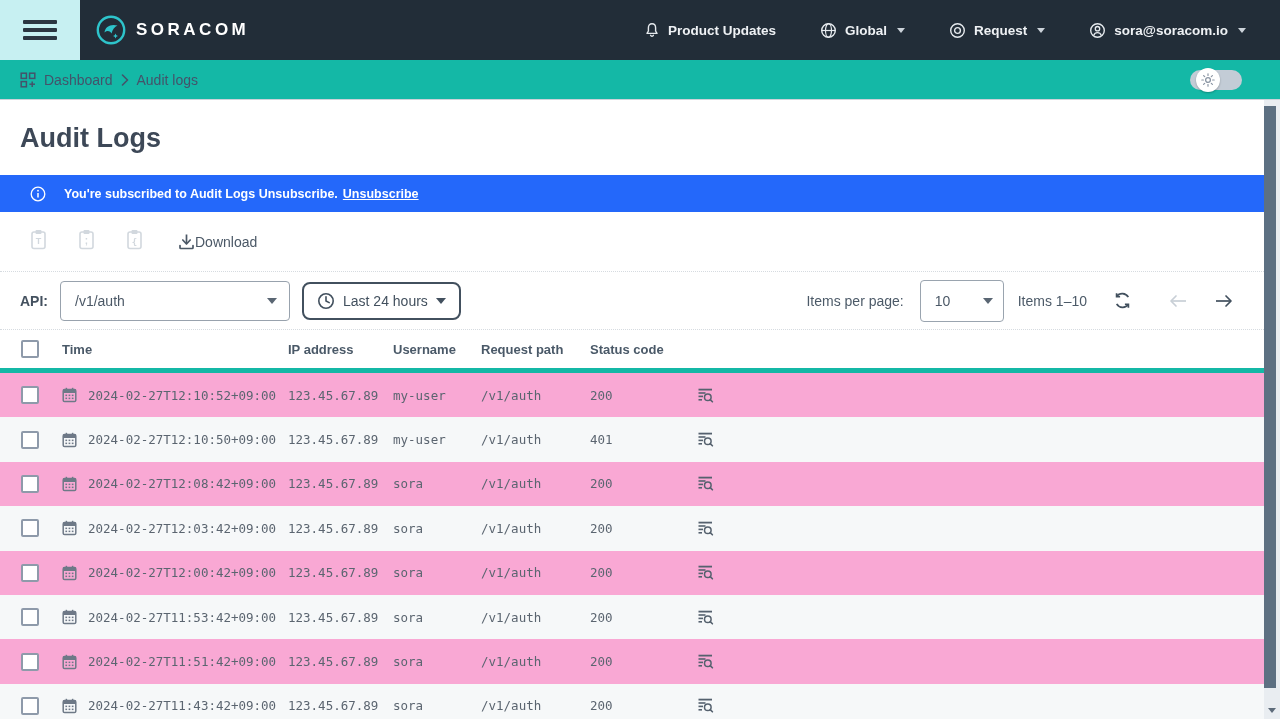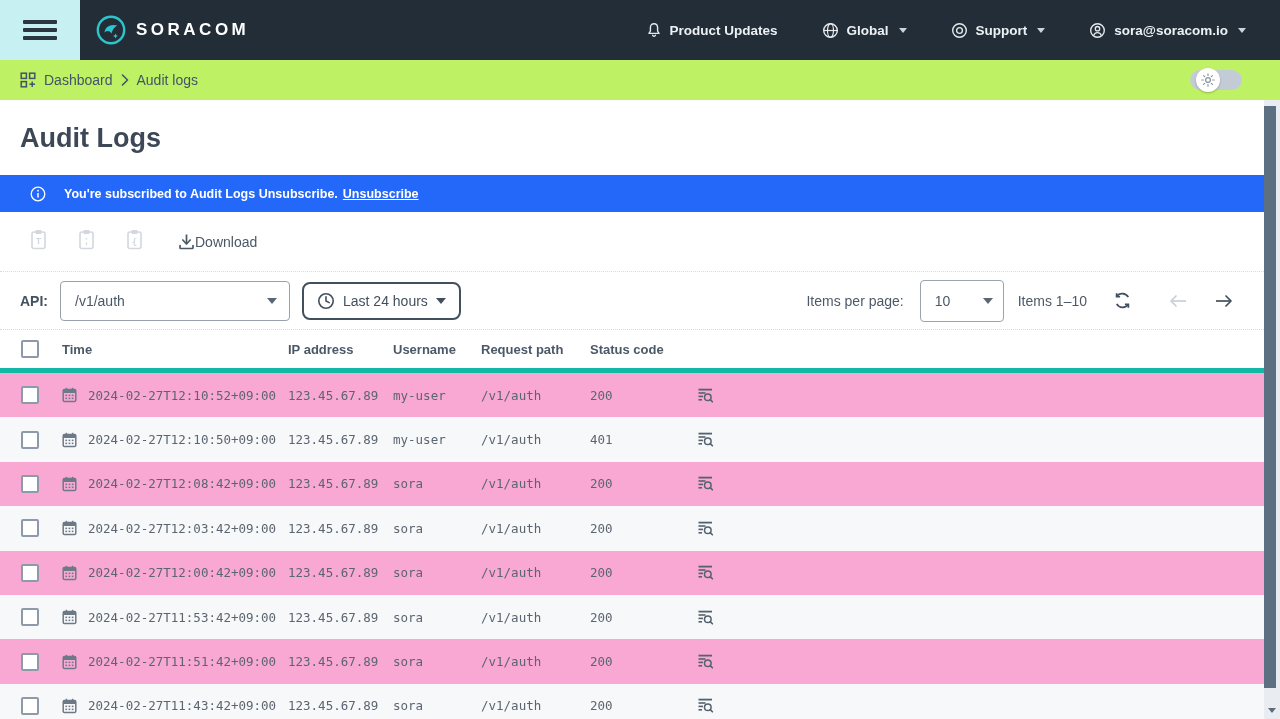--- a/index.html
+++ b/index.html
@@ -15,21 +15,21 @@
   .logo { display:flex; align-items:center; gap:10px; margin-left:16px; }
   .logo-text { color:#fff; font-size:17px; font-weight:700; letter-spacing:3.5px; }
   .nav-right { margin-left:auto; display:flex; align-items:center; gap:44px; margin-right:34px; }
   .nav-item { display:flex; align-items:center; gap:8px; color:#eef1f4; font-size:13.5px;
     font-weight:600; cursor:pointer; }
   .nav-item svg { color:#e6eaee; }
   .caret { width:0; height:0; border-left:4.5px solid transparent; border-right:4.5px solid transparent;
     border-top:5.5px solid #ccd3da; margin-left:2px; }
 
   
-  .crumb-bar { height:40px; background:#bef264; display:flex; align-items:center;
+  .crumb-bar { height:40px; background:#14b8a6; display:flex; align-items:center;
     padding:0 20px; border-bottom:1px solid #cdd2d9; }
   .crumbs { display:flex; align-items:center; gap:8px; color:#44536a; font-size:14px; }
   .crumb { cursor:pointer; }
   .toggle { margin-left:auto; margin-right:18px; width:52px; height:20px; background:#c3ccd6;
     border-radius:10px; position:relative; cursor:pointer; }
   .knob { position:absolute; left:6px; top:-2px; width:24px; height:24px; background:#fff;
     border-radius:50%; box-shadow:0 1px 2px rgba(0,0,0,.25); display:flex; align-items:center;
     justify-content:center; color:#8a95a3; }
 
   
@@ -125,21 +125,21 @@
         <line x1="1.7" y1="8.5" x2="15.3" y2="8.5" stroke="currentColor" stroke-width="1.2"></line>
       </svg>
       <span>Global</span>
       <span class="caret"></span>
     </div>
     <div class="nav-item">
       <svg width="17" height="17" viewBox="0 0 17 17">
         <circle cx="8.5" cy="8.5" r="6.8" fill="none" stroke="currentColor" stroke-width="1.4"></circle>
         <circle cx="8.5" cy="8.5" r="2.9" fill="none" stroke="currentColor" stroke-width="1.4"></circle>
       </svg>
-      <span>Support</span>
+      <span>Request</span>
       <span class="caret"></span>
     </div>
     <div class="nav-item">
       <svg width="17" height="17" viewBox="0 0 17 17">
         <circle cx="8.5" cy="8.5" r="6.8" fill="none" stroke="currentColor" stroke-width="1.4"></circle>
         <circle cx="8.5" cy="6.7" r="2.2" fill="none" stroke="currentColor" stroke-width="1.3"></circle>
         <path d="M4.8 13.2 a3.9 3.9 0 0 1 7.4 0" fill="none" stroke="currentColor" stroke-width="1.3"></path>
       </svg>
       <span>sora@soracom.io</span>
       <span class="caret"></span>

